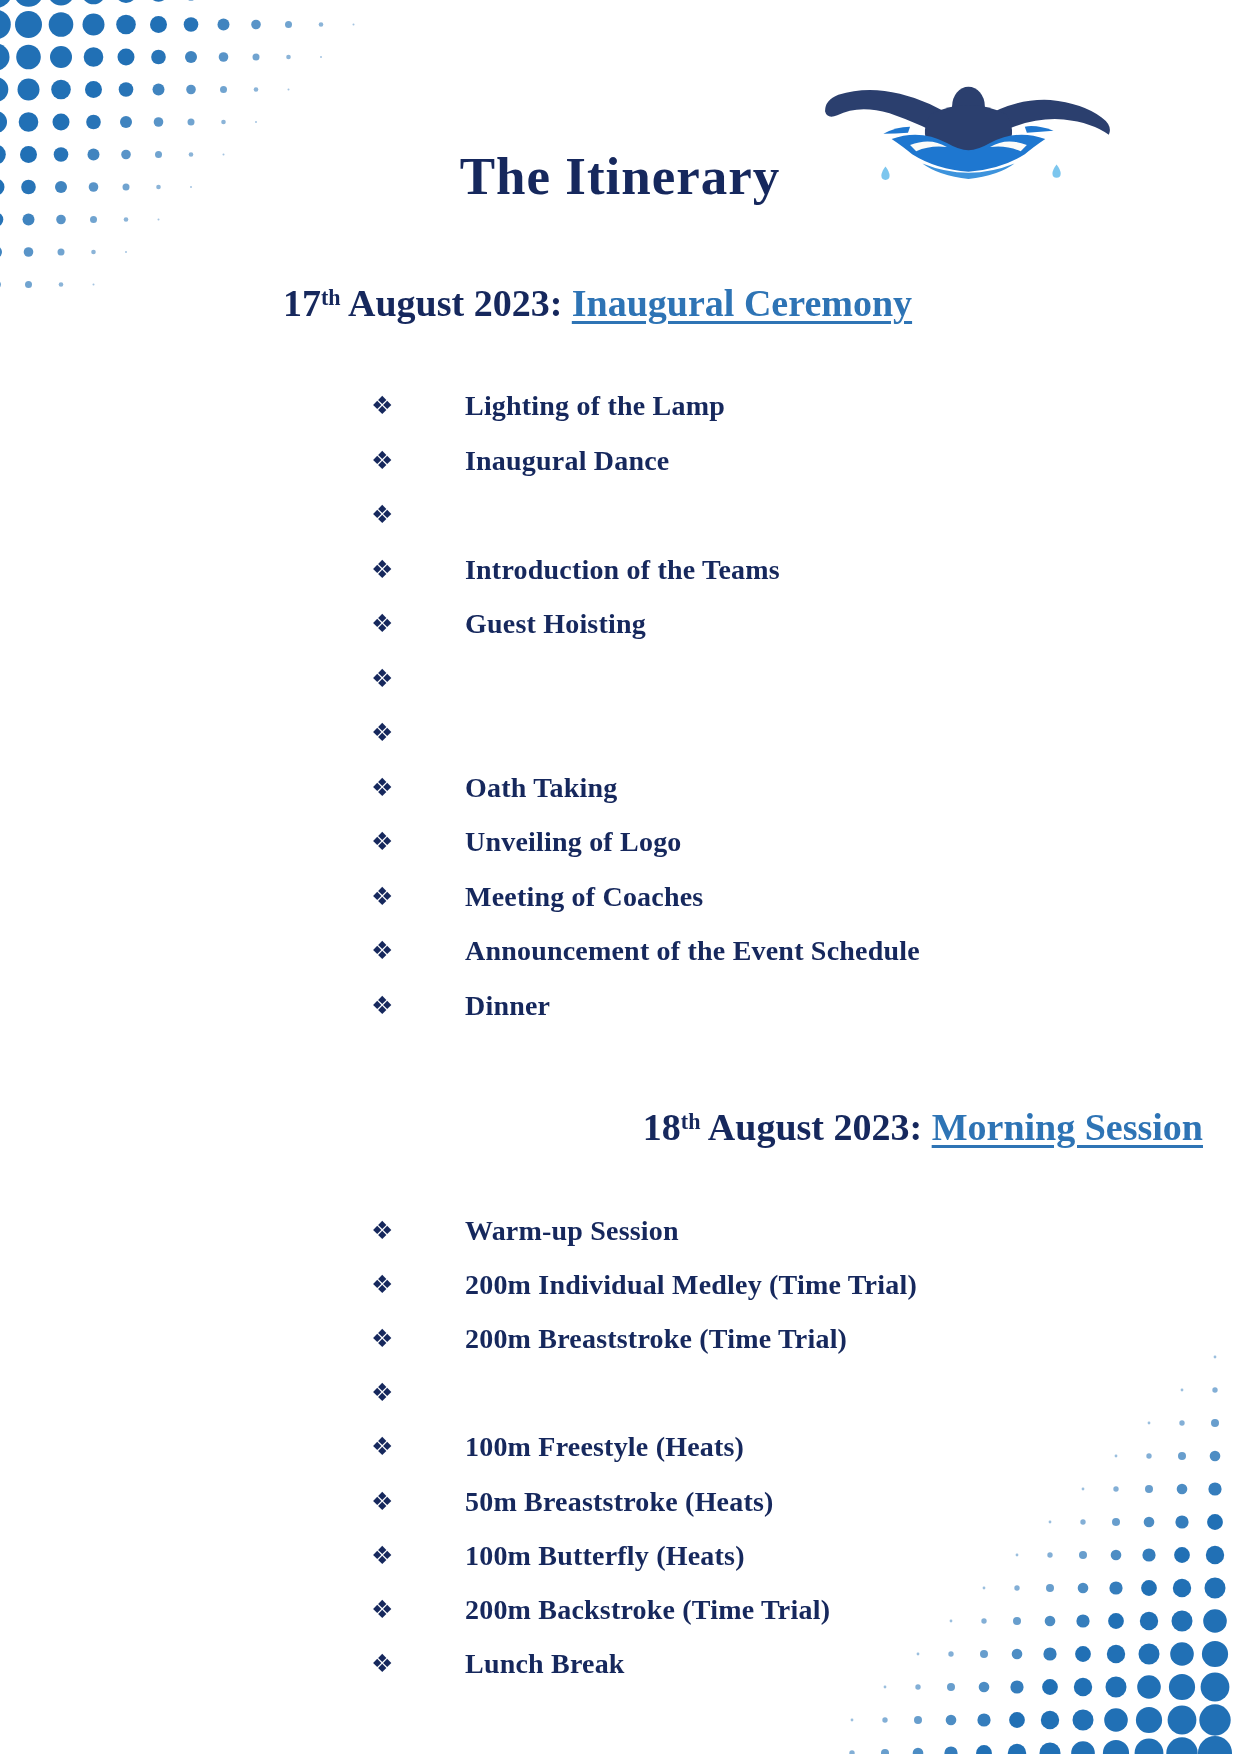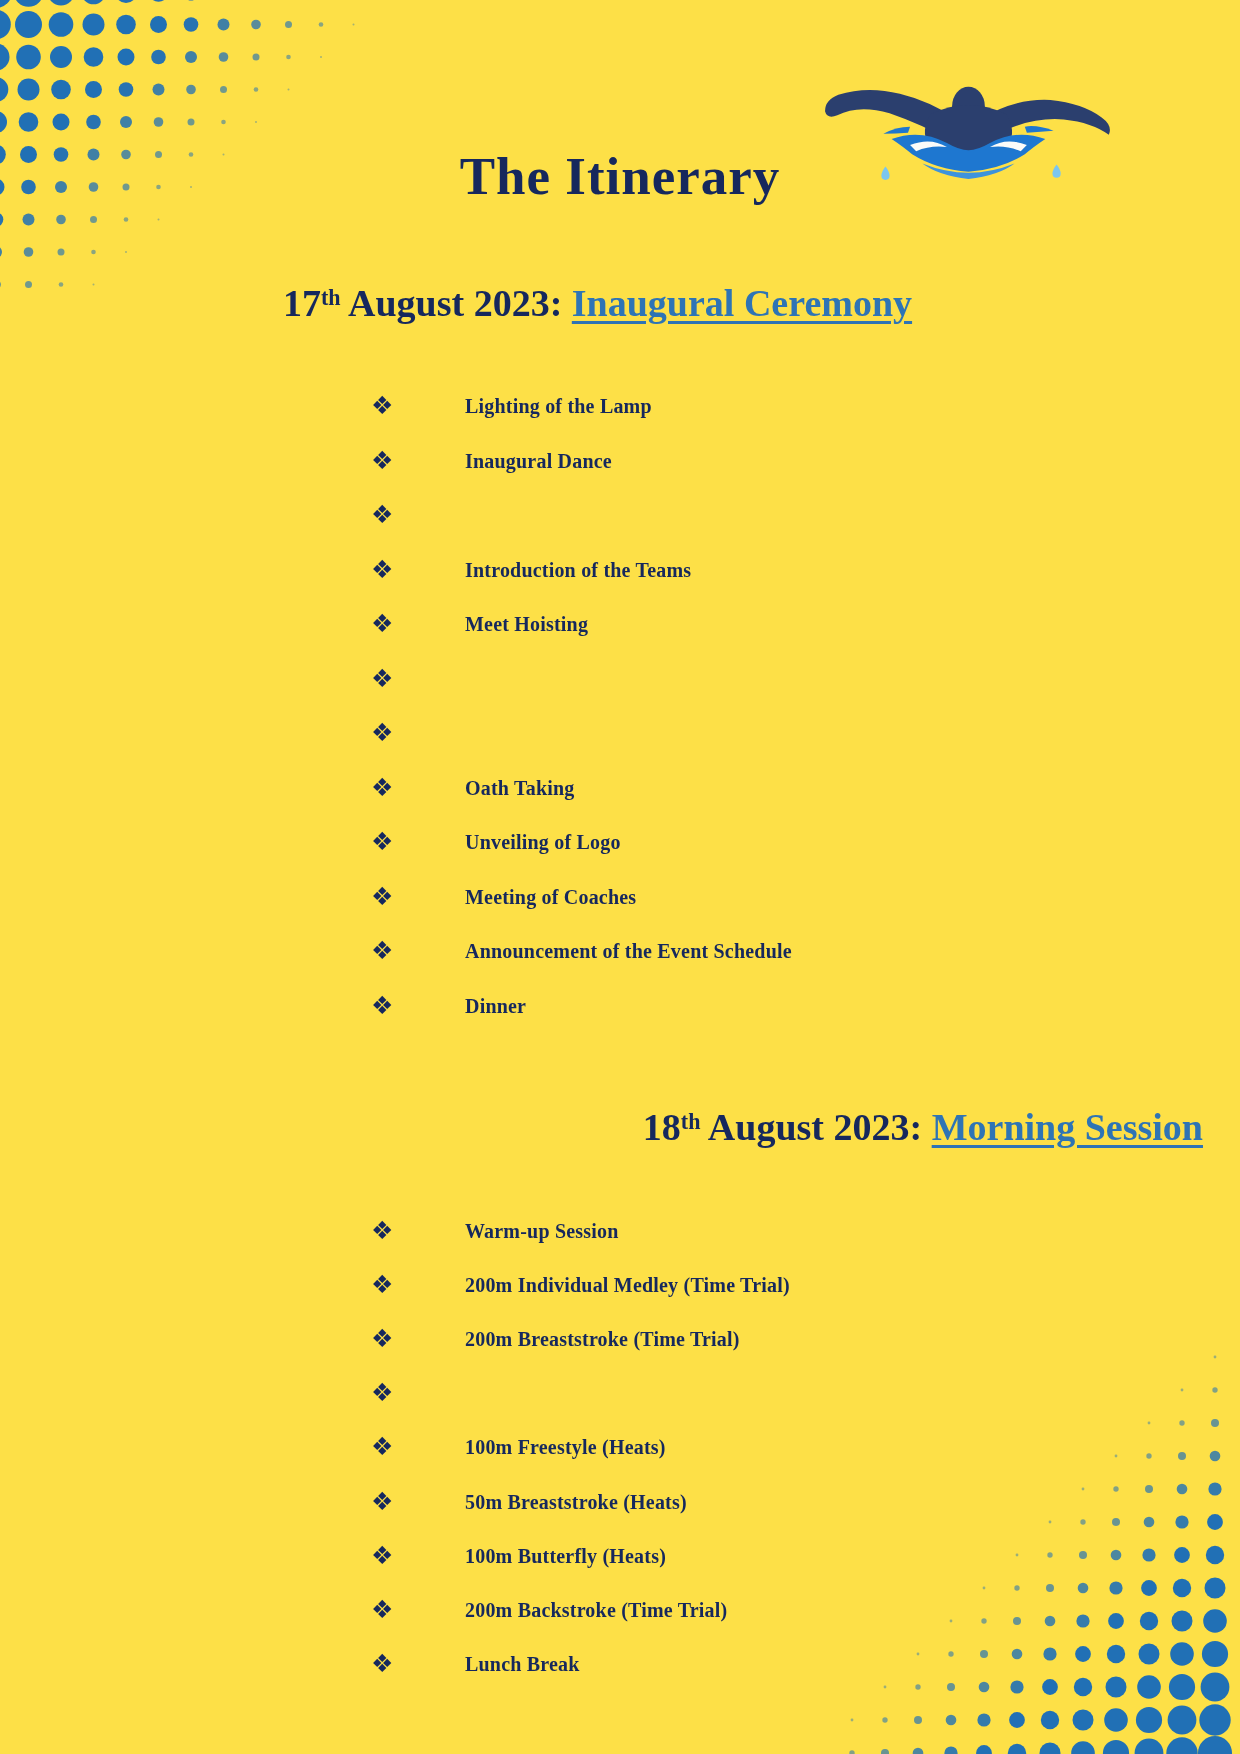--- a/index.html
+++ b/index.html
@@ -1,20 +1,20 @@
 <!DOCTYPE html>
 <html><head>
 <meta charset="utf-8">
 <style>
   html,body{margin:0;padding:0;background:#e8e8e8;}
   .page{
     position:relative;
     width:1240px;height:1754px;
     margin:0 auto;
-    background:#fde047;
+    background:#ffffff;
     overflow:hidden;
     font-family:"Liberation Serif","DejaVu Serif",serif;
   }
   
   .halftone{position:absolute;pointer-events:none;}
   .halftone.tl{left:-10px;top:-12px;}
   .halftone.br{right:-8px;bottom:-10px;}
 
   
   .doc-title{
@@ -57,21 +57,21 @@
   .row{position:relative;}
   .row .bullet{
     position:absolute;left:371px;top:50%;
     transform:translateY(-54%);
     font-size:25px;color:#16285d;
     font-family:"DejaVu Sans",sans-serif;
   }
   .row .item-text{
     position:absolute;left:465px;top:50%;
     transform:translateY(-52%);
-    font-size:20px;font-weight:700;color:#16285d;
+    font-size:28px;font-weight:700;color:#16285d;
     white-space:nowrap;letter-spacing:0.2px;
   }
 </style>
 </head>
 <body>
 
 <div class="page">
 
   <svg id="dots-tl" class="halftone tl" width="392" height="326" viewBox="0 0 392 326">
       <circle cx="6" cy="4" r="16.0" fill="#2170b5" opacity="1.00"></circle>
@@ -296,21 +296,21 @@
       </div>
     <div class="row">
         <span class="bullet">❖</span>
       </div>
     <div class="row">
         <span class="bullet">❖</span>
         <span class="item-text">Introduction of the Teams</span>
       </div>
     <div class="row">
         <span class="bullet">❖</span>
-        <span class="item-text">Meet Hoisting</span>
+        <span class="item-text">Guest Hoisting</span>
       </div>
     <div class="row">
         <span class="bullet">❖</span>
       </div>
     <div class="row">
         <span class="bullet">❖</span>
       </div>
     <div class="row">
         <span class="bullet">❖</span>
         <span class="item-text">Oath Taking</span>

